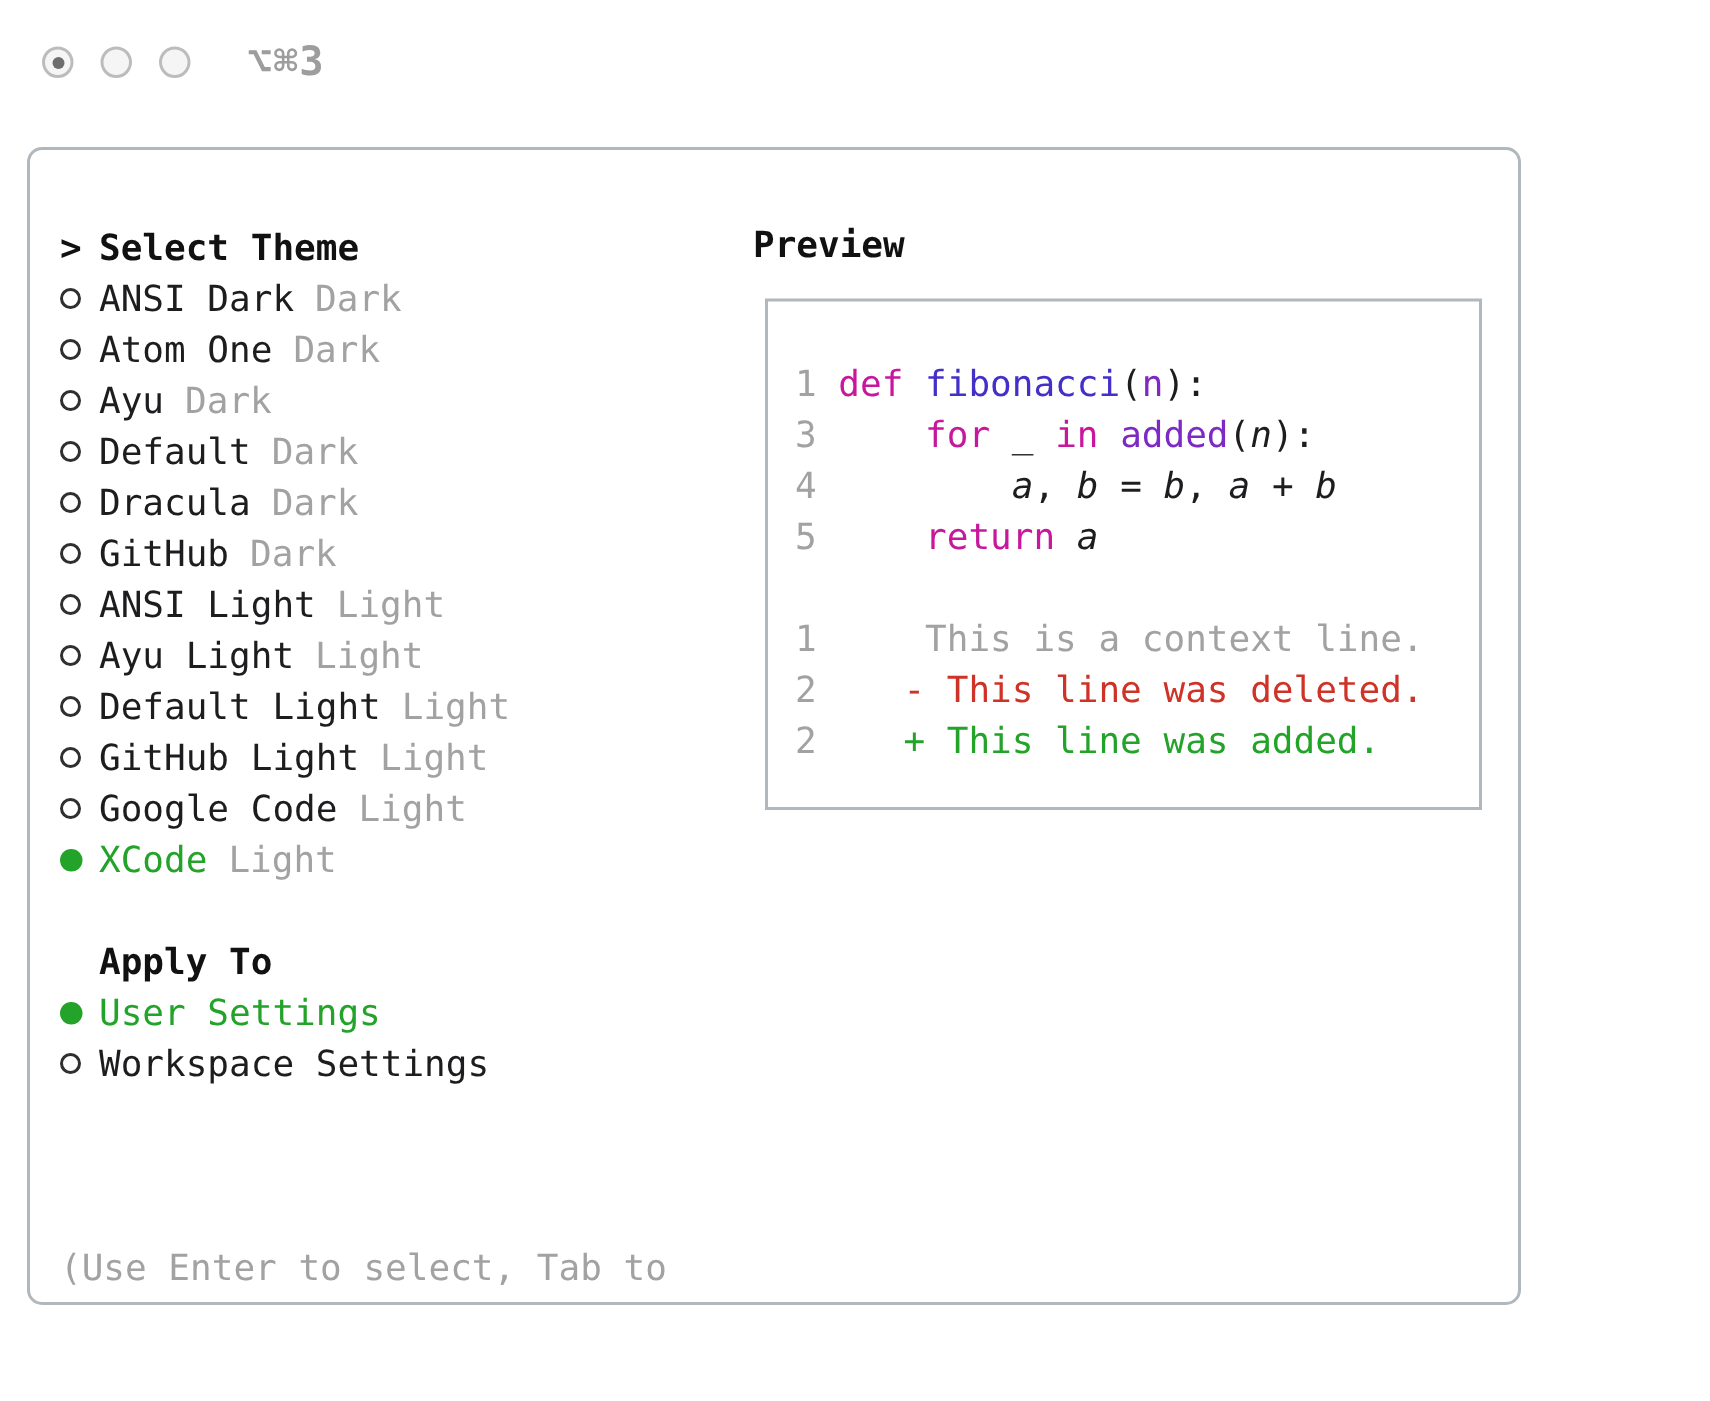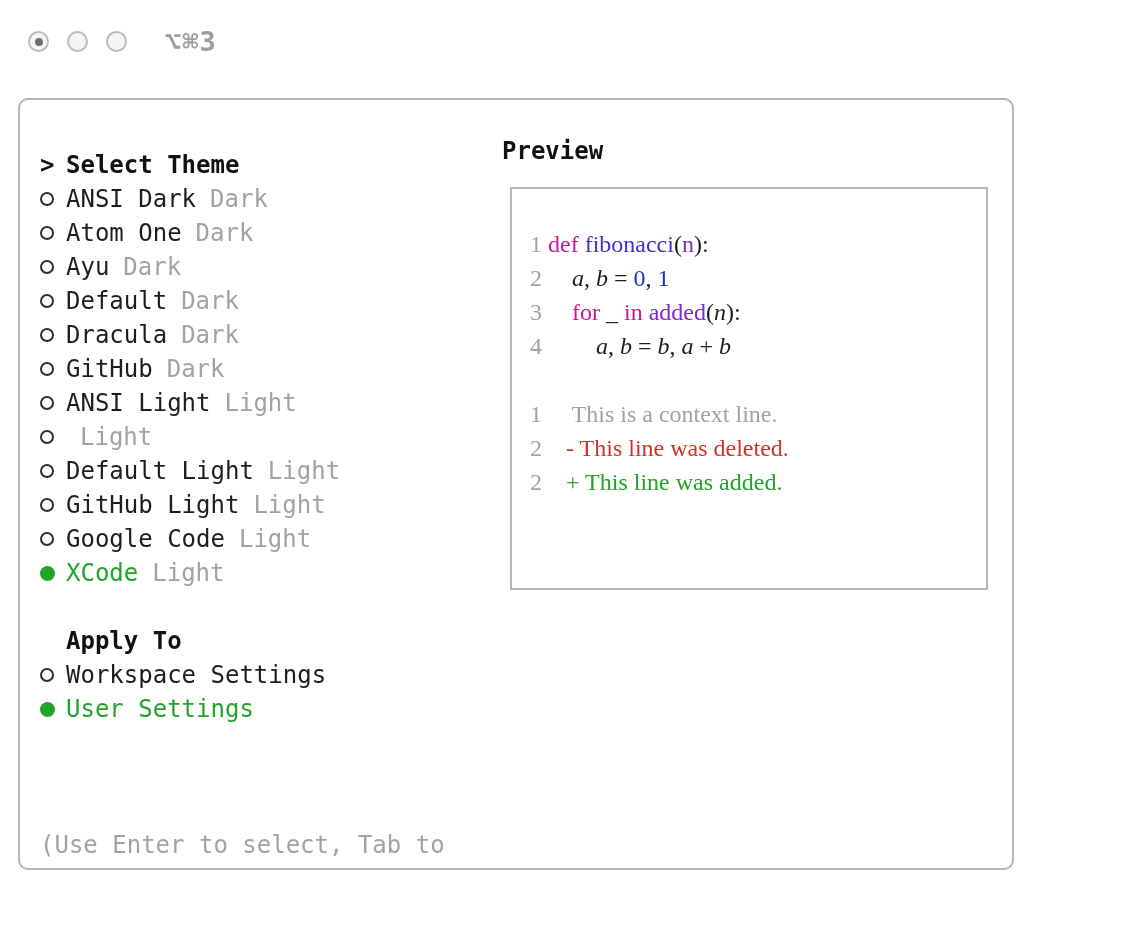--- a/index.html
+++ b/index.html
@@ -28,25 +28,25 @@
   .prompt { font-weight:bold; }
   .radio-off { width:14px; height:14px; border-radius:50%; border:2.5px solid #2f2f31; }
   .radio-on  { width:15px; height:15px; border-radius:50%; background:var(--green); }
   .name { color:var(--fg); }
   .option.selected .name { color:var(--green); }
   .tag { color:var(--gray); margin-left:14px; }
   .blank { height:34px; }
   .hint { color:var(--gray); font-size:24px; line-height:34px; white-space:pre; }
 
   
-  .preview { position:absolute; left:482px; top:34px; }
+  .preview { position:absolute; left:482px; top:46px; }
   .ptitle { font-weight:bold; font-size:24px; line-height:34px; color:#111; }
-  .pbox { margin-top:19px; margin-left:8px; width:478px; height:403px;
+  .pbox { margin-top:19px; margin-left:8px; width:478px; height:341px;
           border:2px solid var(--border); padding:38px 0 0 18px;
-          font-size:24px; line-height:34px; background:#fff;font-family:Liberation Serif, serif; }
+          font-size:24px; line-height:34px; background:#fff; }
   .cline { white-space:pre; height:34px; }
   .lnum { color:var(--gray); }
   .tok-kw  { color:var(--kw); }
   .tok-fn  { color:var(--fn); }
   .tok-fn2 { color:var(--fn2); }
   .tok-pm  { color:var(--pm); }
   .tok-num { color:var(--num); }
   .tok-pl  { color:var(--fg); }
   .tok-it  { color:var(--fg); font-style:italic; }
   .tok-ctx { color:var(--gray);margin-top:14px; }
@@ -74,55 +74,55 @@
     </div>
 
     <div>
         <div class="row option"><span class="icon"><span class="radio-off"></span></span><span class="name">ANSI Dark</span><span class="tag">Dark</span></div>
         <div class="row option"><span class="icon"><span class="radio-off"></span></span><span class="name">Atom One</span><span class="tag">Dark</span></div>
         <div class="row option"><span class="icon"><span class="radio-off"></span></span><span class="name">Ayu</span><span class="tag">Dark</span></div>
         <div class="row option"><span class="icon"><span class="radio-off"></span></span><span class="name">Default</span><span class="tag">Dark</span></div>
         <div class="row option"><span class="icon"><span class="radio-off"></span></span><span class="name">Dracula</span><span class="tag">Dark</span></div>
         <div class="row option"><span class="icon"><span class="radio-off"></span></span><span class="name">GitHub</span><span class="tag">Dark</span></div>
         <div class="row option"><span class="icon"><span class="radio-off"></span></span><span class="name">ANSI Light</span><span class="tag">Light</span></div>
-        <div class="row option"><span class="icon"><span class="radio-off"></span></span><span class="tag">Light</span></div>
+        <div class="row option"><span class="icon"><span class="radio-off"></span></span><span class="name">Ayu Light</span><span class="tag">Light</span></div>
         <div class="row option"><span class="icon"><span class="radio-off"></span></span><span class="name">Default Light</span><span class="tag">Light</span></div>
         <div class="row option"><span class="icon"><span class="radio-off"></span></span><span class="name">GitHub Light</span><span class="tag">Light</span></div>
         <div class="row option"><span class="icon"><span class="radio-off"></span></span><span class="name">Google Code</span><span class="tag">Light</span></div>
         <div class="row option selected"><span class="icon"><span class="radio-on"></span></span><span class="name">XCode</span><span class="tag">Light</span></div>
       </div>
 
     <div class="row blank"></div>
 
     <div class="row header">
       <span class="icon"></span>
       <span>Apply To</span>
     </div>
 
     <div>
+        <div class="row option selected"><span class="icon"><span class="radio-on"></span></span><span class="name">User Settings</span></div>
         <div class="row option"><span class="icon"><span class="radio-off"></span></span><span class="name">Workspace Settings</span></div>
-        <div class="row option selected"><span class="icon"><span class="radio-on"></span></span><span class="name">User Settings</span></div>
       </div>
 
     <div class="row blank"></div>
 
     <div class="hint">
       <div>(Use Enter to select, Tab to</div>
       <div>change focus)</div>
     </div>
   </div>
 
   <div class="preview">
     <div class="ptitle">Preview</div>
     <div class="pbox">
       <div>
           <div class="cline"><span class="lnum">1 </span><span class="tok-kw">def</span><span class="tok-pl"> </span><span class="tok-fn">fibonacci</span><span class="tok-pl">(</span><span class="tok-pm">n</span><span class="tok-pl">):</span></div>
-          <div class="cline"><span class="lnum">2 </span><span class="tok-pl">    </span><span class="tok-it">a</span><span class="tok-pl">, </span><span class="tok-it">b</span><span class="tok-pl"> = </span><span class="tok-num">0</span><span class="tok-pl">, </span><span class="tok-num">1</span></div>
           <div class="cline"><span class="lnum">3 </span><span class="tok-pl">    </span><span class="tok-kw">for</span><span class="tok-pl"> </span><span class="tok-it">_</span><span class="tok-pl"> </span><span class="tok-kw">in</span><span class="tok-pl"> </span><span class="tok-fn2">added</span><span class="tok-pl">(</span><span class="tok-it">n</span><span class="tok-pl">):</span></div>
           <div class="cline"><span class="lnum">4 </span><span class="tok-pl">        </span><span class="tok-it">a</span><span class="tok-pl">, </span><span class="tok-it">b</span><span class="tok-pl"> = </span><span class="tok-it">b</span><span class="tok-pl">, </span><span class="tok-it">a</span><span class="tok-pl"> + </span><span class="tok-it">b</span></div>
+          <div class="cline"><span class="lnum">5 </span><span class="tok-pl">    </span><span class="tok-kw">return</span><span class="tok-pl"> </span><span class="tok-it">a</span></div>
           <div class="cline"><span class="lnum">  </span></div>
           <div class="cline"><span class="lnum">1 </span><span class="tok-ctx">    This is a context line.</span></div>
           <div class="cline"><span class="lnum">2 </span><span class="tok-del">   - This line was deleted.</span></div>
           <div class="cline"><span class="lnum">2 </span><span class="tok-add">   + This line was added.</span></div>
         </div>
     </div>
   </div>
 
 </div>
 

